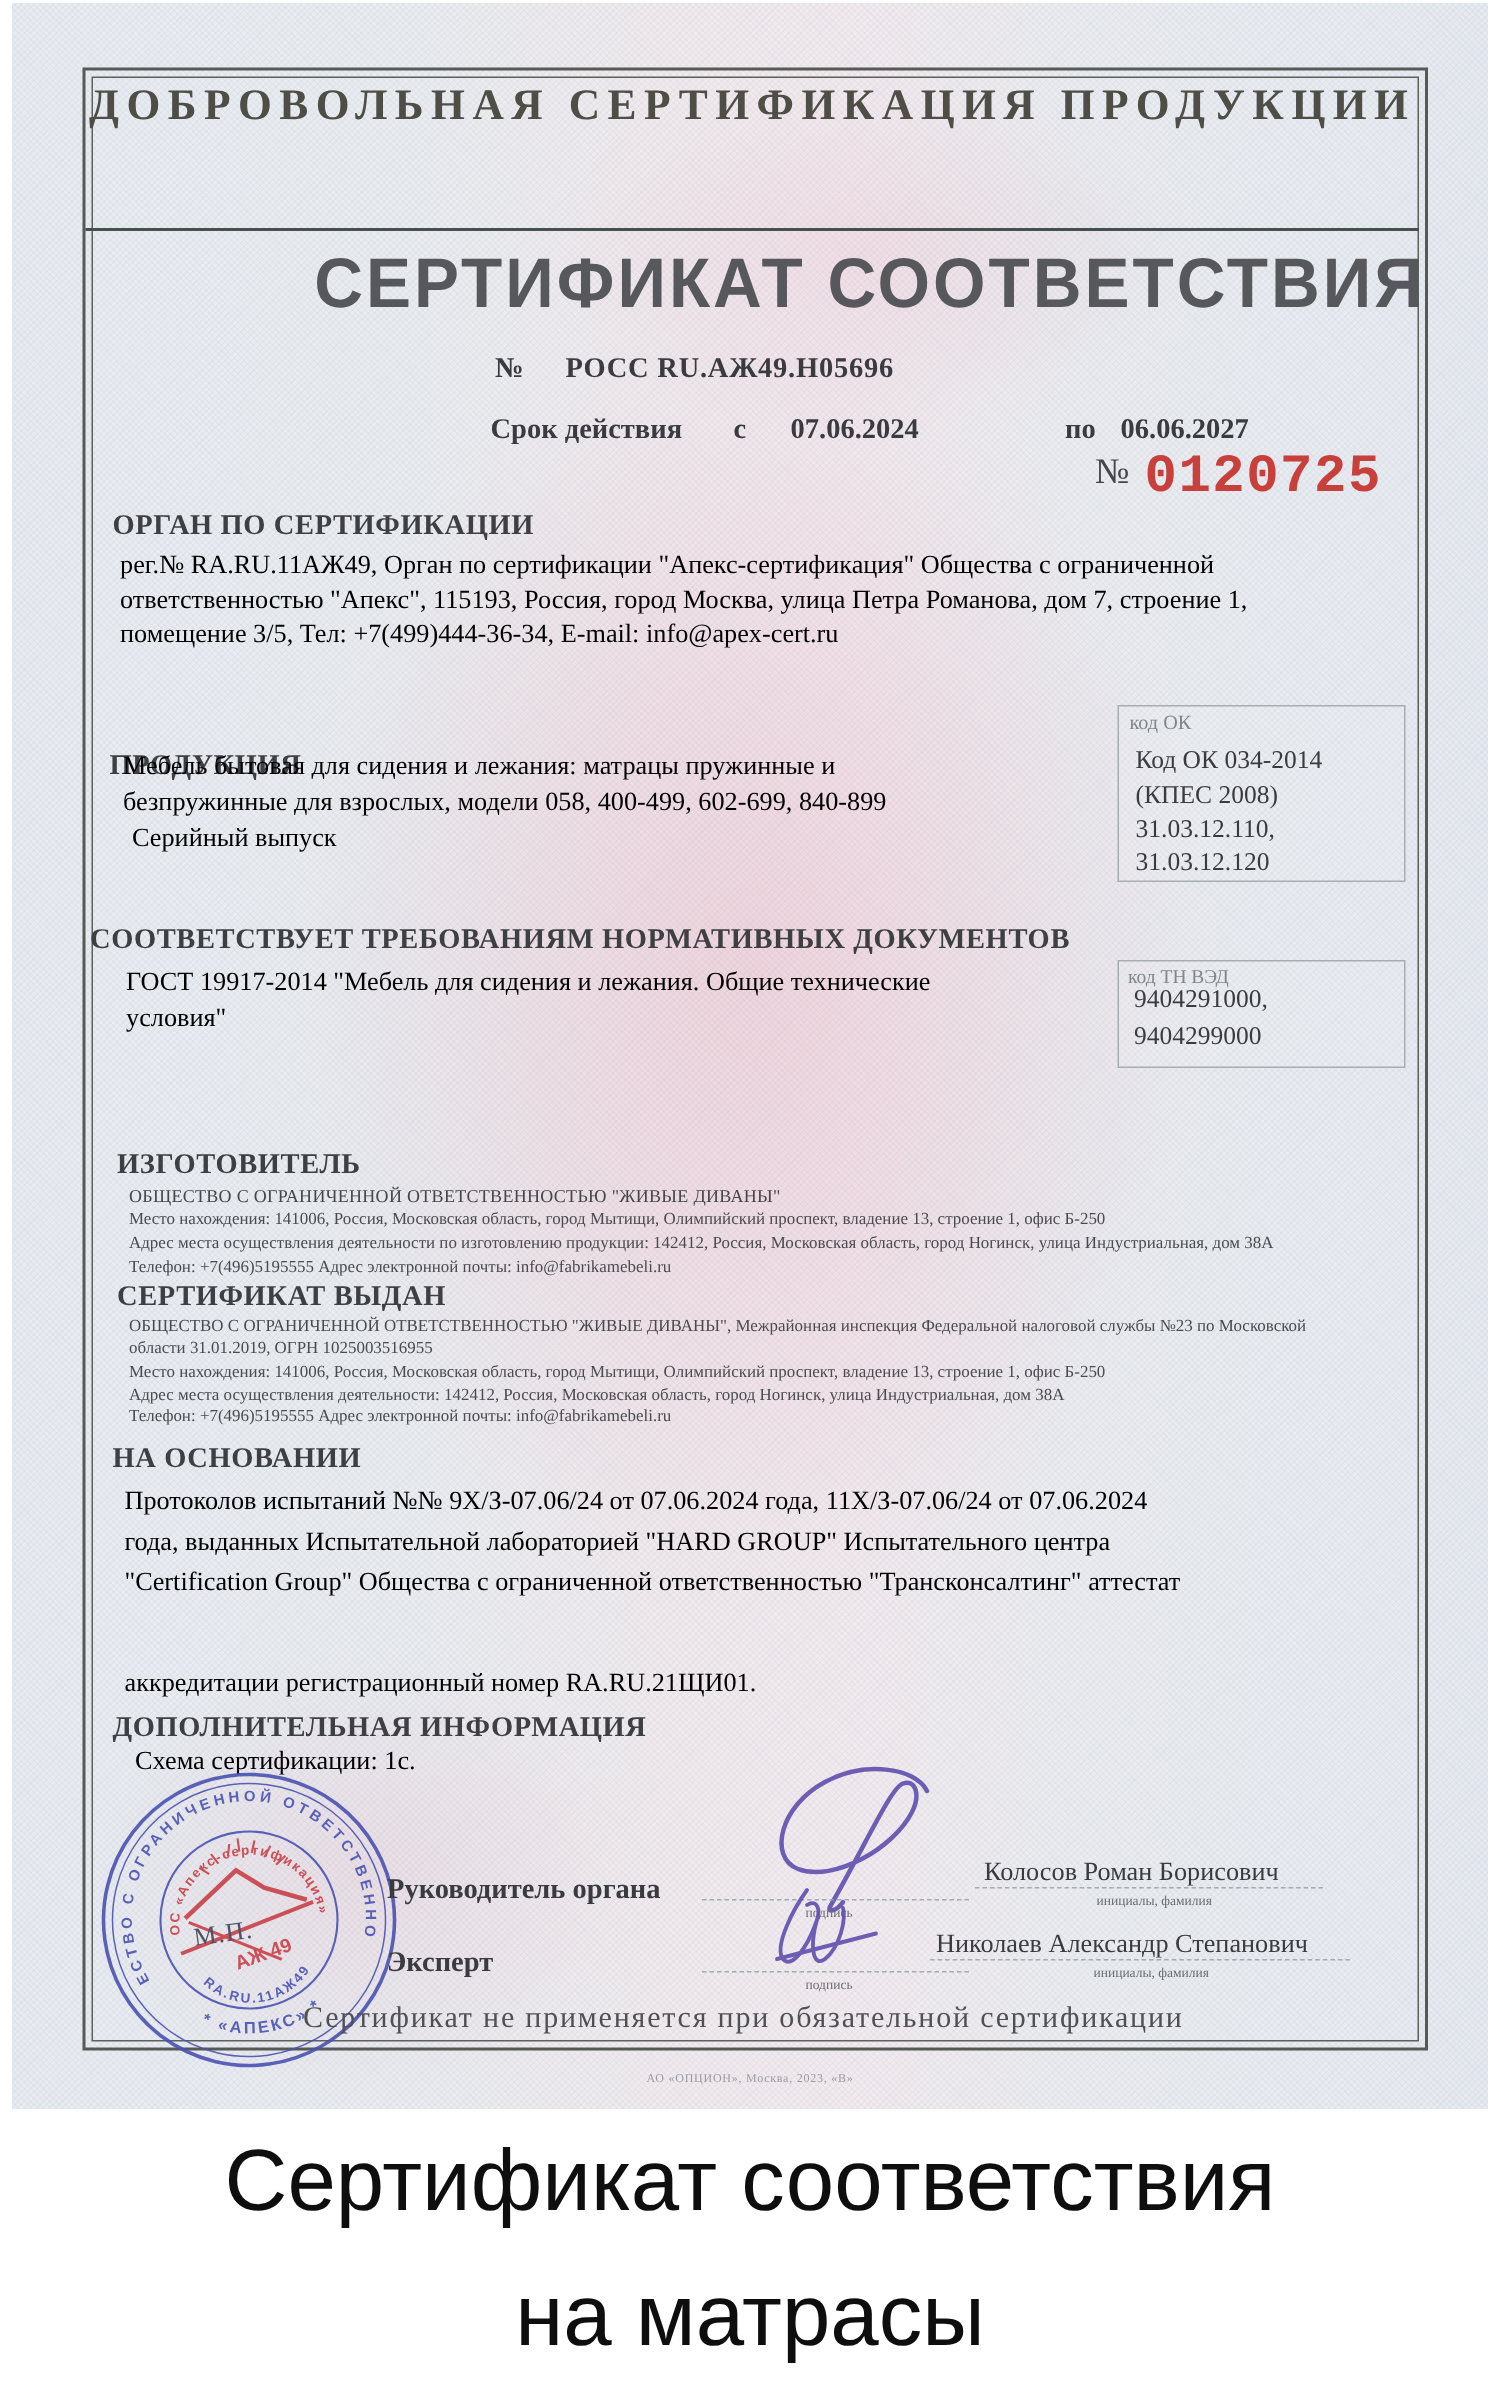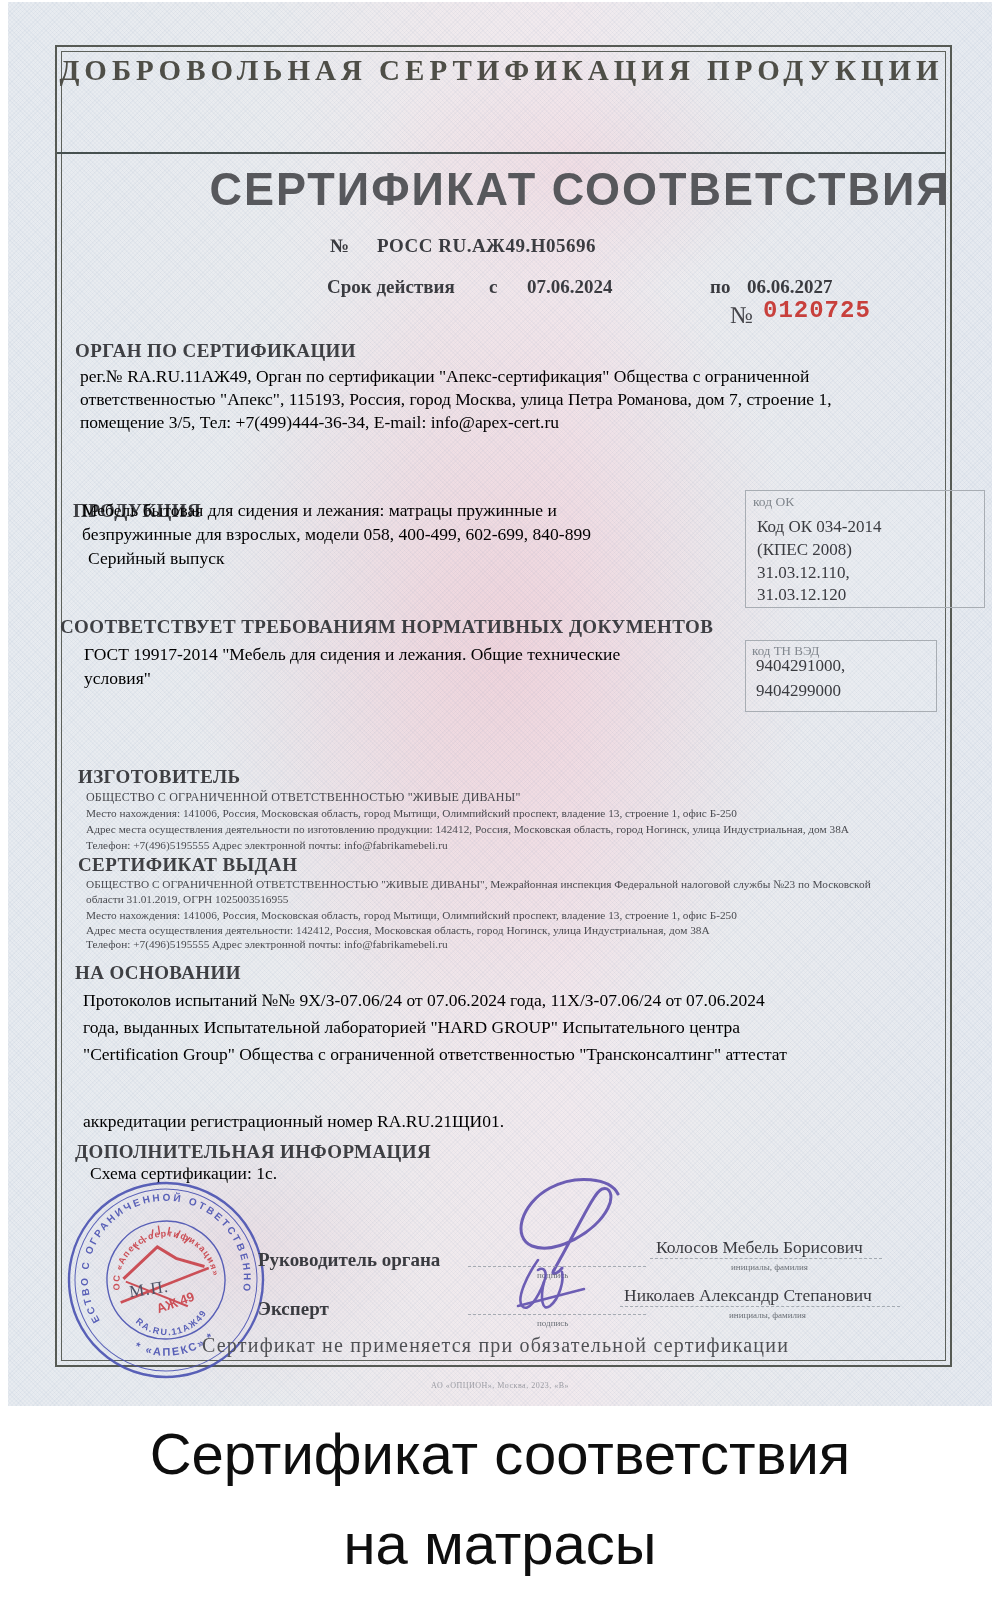--- a/index.html
+++ b/index.html
@@ -29,21 +29,21 @@
           font-weight:bold;font-size:45px;letter-spacing:2px;color:#57585c;transform:scaleY(1.04);}
   .b19{font-size:19px;font-weight:bold;color:#3a3b40;}
   .heading{font-size:19px;font-weight:bold;letter-spacing:.4px;color:#3e3f43;}
   .body17{font-size:17.5px;color:#000000;}
   .small-caps{font-size:12px;color:#45464b;letter-spacing:.2px;}
   .tiny{font-size:11.3px;color:#4a4b50;}
   .codebox{border:1px solid #a8adb3;background:rgba(255,255,255,.08);}
   .codelabel{font-size:13.5px;color:#80868d;}
   .code17{font-size:17px;color:#3a3b40;}
   .serial-label{font-size:24px;color:#45454a;}
-  .serial-num{font-family:"Liberation Mono","DejaVu Sans Mono",monospace;font-size:24px;letter-spacing:1px;font-weight:bold;}
+  .serial-num{font-family:"Liberation Mono","DejaVu Sans Mono",monospace;font-size:36px;letter-spacing:1px;font-weight:bold;}
   .dash{border-top:1.5px dashed #99a0a8;opacity:.85;}
   .lbl9{font-size:9px;color:#6a6f76;}
   .name17{font-size:17.5px;color:#3a3b40;}
   .restrict{font-size:20px;letter-spacing:1.2px;color:#4f5054;}
   .printnote{font-size:8px;color:#9a9ba2;text-align:center;letter-spacing:.5px;}
   .caption{width:1000px;text-align:center;font-family:"Liberation Sans","DejaVu Sans",sans-serif;
            font-size:58px;color:#0e0e0e;}
 </style>
 </head>
 <body>
@@ -76,21 +76,21 @@
   <div class="abs heading" style="left:75px;top:340px;">ОРГАН ПО СЕРТИФИКАЦИИ</div>
   <div class="abs body17" style="left:80px;top:366px;">рег.№ RA.RU.11АЖ49, Орган по сертификации "Апекс-сертификация" Общества с ограниченной</div>
   <div class="abs body17" style="left:80px;top:389px;">ответственностью "Апекс", 115193, Россия, город Москва, улица Петра Романова, дом 7, строение 1,</div>
   <div class="abs body17" style="left:80px;top:412px;">помещение 3/5, Тел: +7(499)444-36-34, E-mail: info@apex-cert.ru</div>
 
   <div class="abs heading" style="left:73px;top:472px;margin-top:28px;">ПРОДУКЦИЯ</div>
   <div class="abs body17" style="left:82px;top:500px;">Мебель бытовая для сидения и лежания: матрацы пружинные и</div>
   <div class="abs body17" style="left:82px;top:524px;">безпружинные для взрослых, модели 058, 400-499, 602-699, 840-899</div>
   <div class="abs body17" style="left:88px;top:548px;">Серийный выпуск</div>
 
-  <div class="abs codebox" style="left:745px;top:490px;width:190px;height:116px;padding-left:48px;">
+  <div class="abs codebox" style="left:745px;top:470px;width:190px;height:116px;">
     <div class="codelabel" style="position:absolute;left:7px;top:3px;">код ОК</div>
     <div class="code17" style="position:absolute;left:11px;top:26px;">Код ОК 034-2014</div>
     <div class="code17" style="position:absolute;left:11px;top:49px;">(КПЕС 2008)</div>
     <div class="code17" style="position:absolute;left:11px;top:72px;">31.03.12.110,</div>
     <div class="code17" style="position:absolute;left:11px;top:94px;">31.03.12.120</div>
   </div>
 
   <div class="abs heading" style="left:60px;top:616px;">СООТВЕТСТВУЕТ ТРЕБОВАНИЯМ НОРМАТИВНЫХ ДОКУМЕНТОВ</div>
   <div class="abs body17" style="left:84px;top:644px;">ГОСТ 19917-2014 "Мебель для сидения и лежания. Общие технические</div>
   <div class="abs body17" style="left:84px;top:668px;">условия"</div>
@@ -157,21 +157,21 @@
 
   <div class="abs b19" style="left:258px;top:1249px;">Руководитель органа</div>
   <svg class="abs" style="left:498px;top:1172px;opacity:.85;" width="150" height="105" viewBox="0 0 150 105">
     <g stroke="#5746ab" stroke-width="3" fill="none" stroke-linecap="round">
       <path d="M 120 22 C 112 6 78 2 52 16 C 22 32 14 66 34 74 C 58 83 98 60 110 36 C 116 24 112 14 104 17 C 96 20 82 52 56 98"></path>
       <path d="M 56 98 C 52 104 60 102 64 96"></path>
     </g>
   </svg>
   <div class="abs dash" style="left:468px;top:1266px;width:178px;"></div>
   <div class="abs lbl9" style="left:537px;top:1270px;">подпись</div>
-  <div class="abs name17" style="left:656px;top:1237px;">Колосов Мебель Борисович</div>
+  <div class="abs name17" style="left:656px;top:1237px;">Колосов Роман Борисович</div>
   <div class="abs dash" style="left:650px;top:1258px;width:232px;"></div>
   <div class="abs lbl9" style="left:731px;top:1262px;">инициалы, фамилия</div>
 
   <div class="abs b19" style="left:258px;top:1298px;">Эксперт</div>
   <svg class="abs" style="left:500px;top:1254px;opacity:.85;" width="110" height="68" viewBox="0 0 110 68">
     <g stroke="#5746ab" stroke-width="2.6" fill="none" stroke-linecap="round">
       <path d="M 38 6 C 28 20 16 44 22 52 C 28 59 38 44 44 28 C 48 18 44 12 38 16"></path>
       <path d="M 44 28 C 40 44 42 58 50 52 C 60 44 64 26 62 18"></path>
       <path d="M 18 52 C 38 47 60 41 84 35"></path>
     </g>

